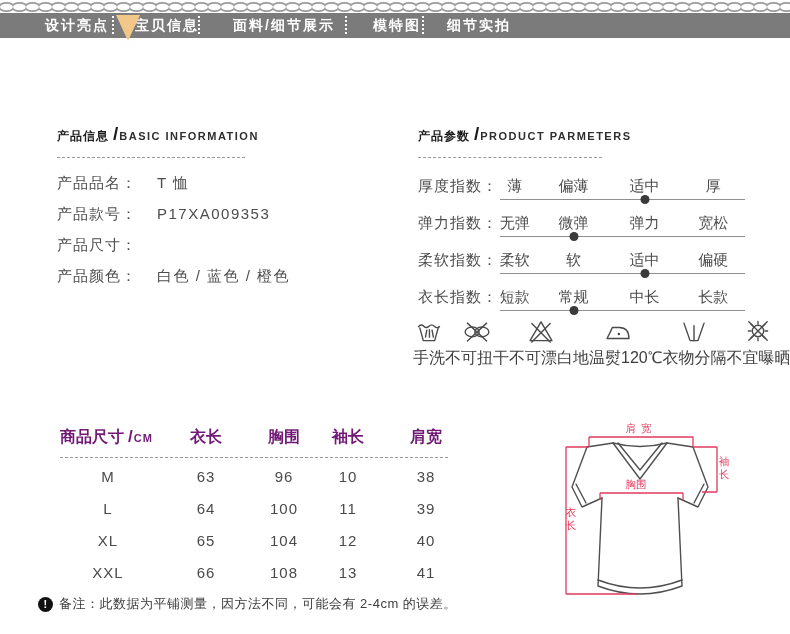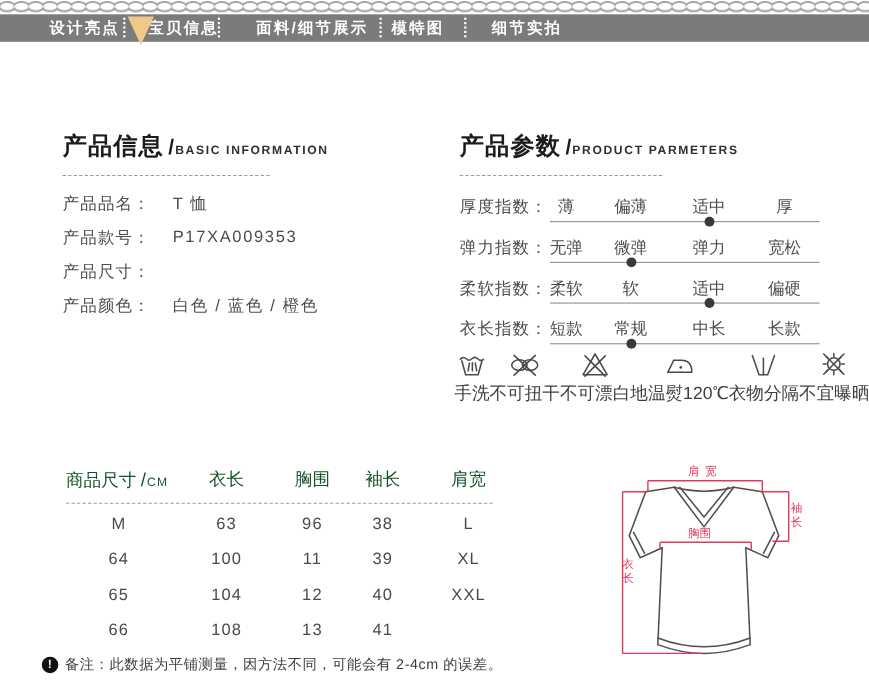--- a/index.html
+++ b/index.html
@@ -13,21 +13,21 @@
        font-weight:bold;letter-spacing:2px;white-space:nowrap;cursor:pointer;}
   .nav-sep{position:absolute;top:3px;height:18px;width:0;border-left:2px dotted #fff;}
   .pointer{position:absolute;left:116px;top:2px;width:0;height:0;z-index:5;
            border-left:12px solid transparent;border-right:12px solid transparent;
            border-top:26px solid var(--pointer,#f2c78a);}
   
   .panel{position:absolute;top:118px;}
   .basic{left:57px;width:330px;}
   .params{left:418px;width:332px;}
   .panel-hdr{margin:0;font-weight:bold;color:#1b1b1b;white-space:nowrap;}
-  .hdr-cn{font-size:22px;letter-spacing:1px;}
+  .hdr-cn{font-size:12px;letter-spacing:1px;}
   .hdr-slash{font-size:19px;font-weight:bold;margin:0 1px 0 4px;}
   .hdr-en{font-size:11px;font-weight:bold;letter-spacing:1.5px;color:#2e2e2e;}
   .dashline{border-top:1px dashed #9a9a9a;height:0;margin-top:11px;}
   .basic .dashline{width:188px;}
   .params .dashline{width:184px;}
   
   .info-rows{margin-top:16px;}
   .info-row{display:flex;font-size:15px;color:#4d4d4d;letter-spacing:1px;height:18px;margin-bottom:13px;}
   .info-label{width:100px;flex:none;}
   .info-value{letter-spacing:1.5px;white-space:nowrap;}
@@ -41,21 +41,21 @@
   .idx-dot{position:absolute;top:-5px;width:9px;height:9px;border-radius:50%;background:#3a3a3a;transform:translateX(-50%);}
   
   .care{position:absolute;left:413px;top:317px;width:322px;display:flex;justify-content:space-between;align-items:flex-start;}
   .care-item{text-align:center;}
   .care-item svg{width:28px;height:28px;display:block;margin:0 auto;
                  fill:none;stroke:#4a4a4a;stroke-width:1.6;stroke-linecap:round;stroke-linejoin:round;}
   .care-label{font-size:16px;color:#3f3f3f;margin-top:3px;white-space:nowrap;}
   
   .sizes{position:absolute;left:60px;top:424px;}
   .size-grid{display:grid;grid-template-columns:96px 100px 56px 72px 84px;}
-  .sg-h{font-size:16px;font-weight:normal;color:#14532d;text-align:center;height:26px;line-height:26px;white-space:nowrap;}
+  .sg-h{font-size:16px;font-weight:bold;color:#701a75;text-align:center;height:26px;line-height:26px;white-space:nowrap;}
   .sg-first{text-align:left;}
   .sg-slash{font-size:17px;margin:0 1px 0 4px;}
   .sg-unit{font-size:11px;letter-spacing:1px;}
   .sg-divider{grid-column:1/-1;border-top:1px dashed #9a9a9a;height:0;margin:7px 0 3px 0;width:388px;}
   .sg-cell{font-size:15px;color:#4a4a4a;text-align:center;height:32px;line-height:32px;letter-spacing:1px;}
   
   .note{position:absolute;left:38px;top:595px;display:flex;align-items:center;gap:6px;
         font-size:13px;color:#3d3d3d;letter-spacing:0.5px;}
   .note-icon{width:15px;height:15px;flex:none;border-radius:50%;background:#111;color:#fff;
              font-size:11px;font-weight:bold;text-align:center;line-height:15px;}
@@ -79,21 +79,21 @@
       </defs>
       <rect width="790" height="12" fill="url(#chainp)"></rect>
     </svg>
   </div>
 
   <div class="navbar" id="navbar">
     <div class="pointer"></div>
   <span class="tab" style="left: 45px;">设计亮点</span>
       <span class="tab" style="left: 135px;">宝贝信息</span>
       <span class="tab" style="left: 233px;">面料/细节展示</span>
-      <span class="tab" style="left: 356px;">模特图</span>
+      <span class="tab" style="left: 373px;">模特图</span>
       <span class="tab" style="left: 447px;">细节实拍</span>
       <span class="nav-sep" style="left: 112px;"></span>
       <span class="nav-sep" style="left: 198px;"></span>
       <span class="nav-sep" style="left: 345px;"></span>
       <span class="nav-sep" style="left: 422px;"></span>
     </div>
 
   <section class="panel basic">
     <h2 class="panel-hdr">
       <span class="hdr-cn">产品信息</span><span class="hdr-slash">/</span><span class="hdr-en">BASIC INFORMATION</span>
@@ -211,20 +211,21 @@
         <span>商品尺寸</span><span class="sg-slash">/</span><span class="sg-unit">CM</span>
       </div>
     <div class="sg-h">衣长</div>
         <div class="sg-h">胸围</div>
         <div class="sg-h">袖长</div>
         <div class="sg-h">肩宽</div>
         <div class="sg-divider"></div>
         <div class="sg-cell">M</div>
         <div class="sg-cell">63</div>
         <div class="sg-cell">96</div>
+        <div class="sg-cell">10</div>
         <div class="sg-cell">38</div>
         <div class="sg-cell">L</div>
         <div class="sg-cell">64</div>
         <div class="sg-cell">100</div>
         <div class="sg-cell">11</div>
         <div class="sg-cell">39</div>
         <div class="sg-cell">XL</div>
         <div class="sg-cell">65</div>
         <div class="sg-cell">104</div>
         <div class="sg-cell">12</div>

